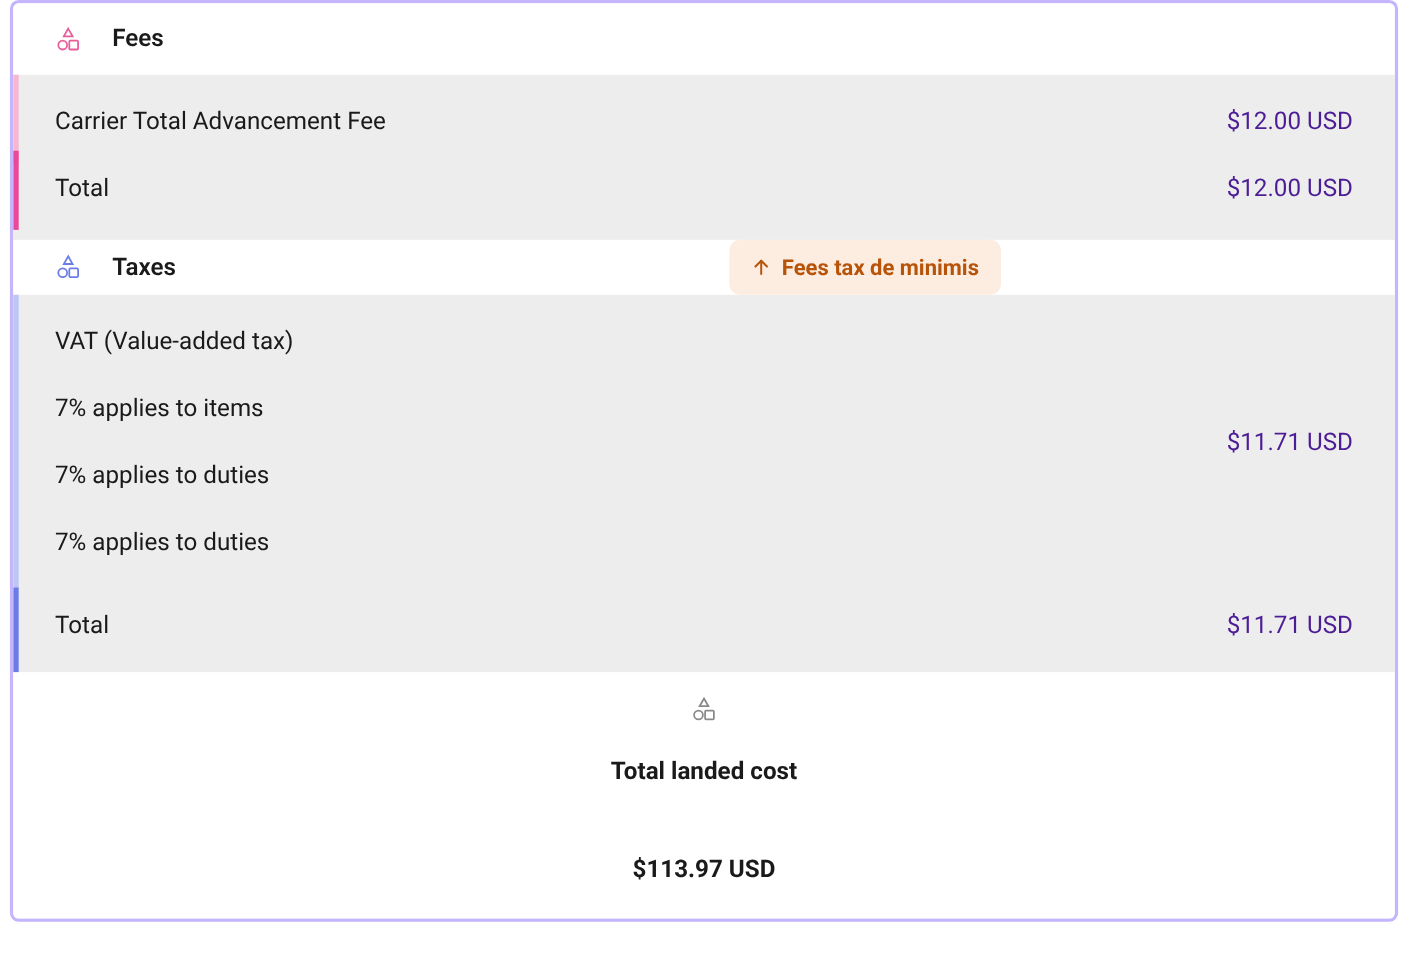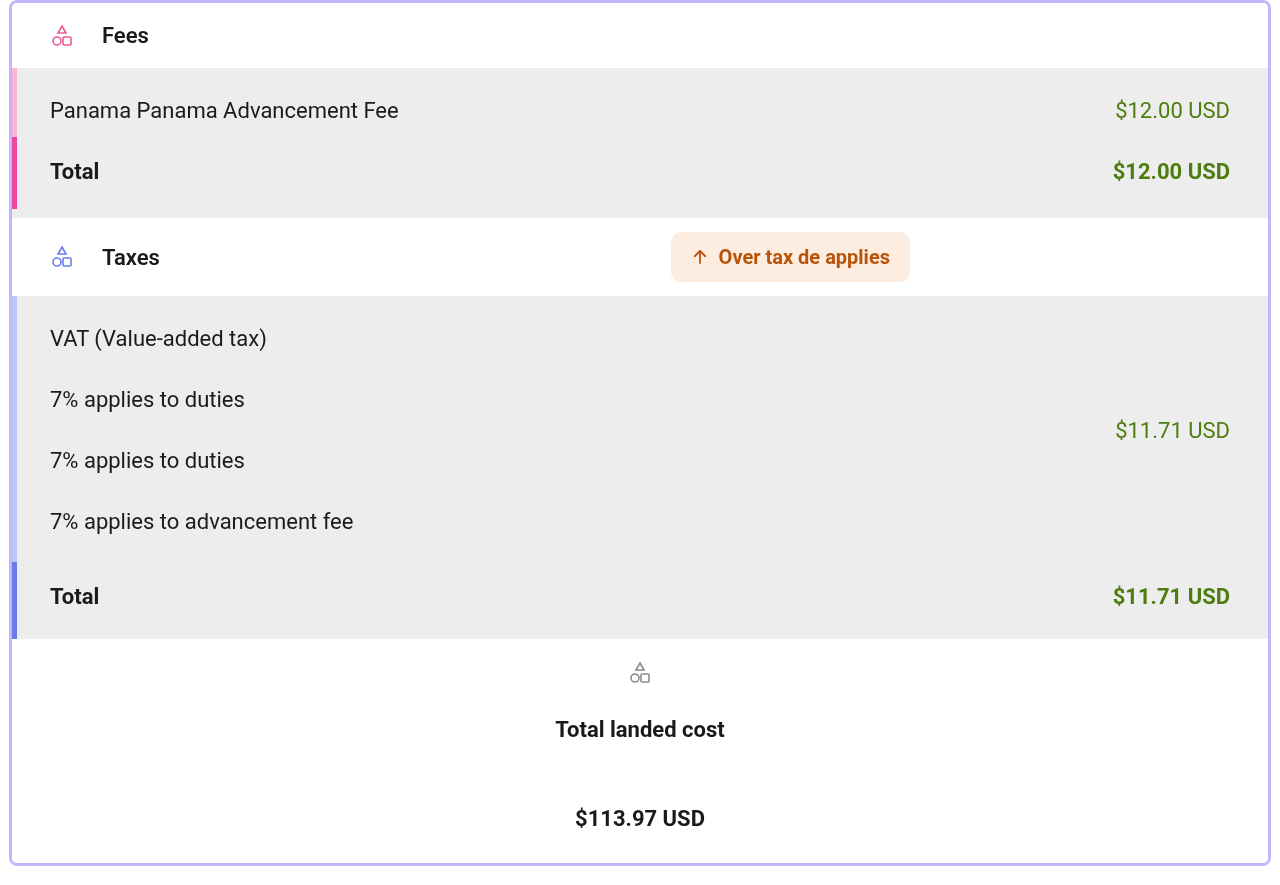--- a/index.html
+++ b/index.html
@@ -45,40 +45,40 @@
       bottom: 0;
       width: 5px;
     }
     .row {
       display: flex;
       justify-content: space-between;
       align-items: flex-start;
       padding: 26px 38px;
     }
     .row .label { font-weight: 400; color: #1a1a1a; }
-    .row .value { font-weight: 400; color: #4d7c0f; white-space: nowrap; }
+    .row .value { font-weight: 400; color: #4c1d95; white-space: nowrap; }
     .row.total .label,
-    .row.total .value { font-weight: 700; }
+    .row.total .value { font-weight: 400; }
     .details-col { display: flex; flex-direction: column; gap: 28px; }
     .badge {
       display: inline-flex;
       align-items: center;
       gap: 10px;
       background: #fdece0;
       color: #b8530a;
       font-weight: 700;
       font-size: 20px;
       border-radius: 10px;
       padding: 10px 20px;
     }
     .badge svg { width: 18px; height: 18px; }
     .taxes-header {
       display: flex;
       align-items: center;
-      padding: 14px 38px;
+      padding: 0 38px;
       background: #fff;
       gap: 28px;
     }
     .taxes-header .title { font-weight: 600; }
     .spacer { flex: 1; }
     .fees-block-line { padding: 26px 38px 10px 38px; }
     .fees-total-line { padding: 18px 38px 26px 38px; }
     .taxes-block .row.details { align-items: center; }
     .footer-row {
       display: flex;
@@ -112,21 +112,21 @@
         <rect x="13" y="13" width="8" height="8" rx="1"></rect>
       </svg>
     </span>
     <span class="title">Fees</span>
   </div>
 
   <div class="block" style="padding-bottom:4px;">
     <div style="position:relative;">
       <div class="accent pink-light" style="height:80px;"></div>
       <div class="row fees-block-line">
-        <span class="label">Panama Panama Advancement Fee</span>
+        <span class="label">Carrier Total Advancement Fee</span>
         <span class="value">$12.00 USD</span>
       </div>
     </div>
     <div style="position:relative;">
       <div class="accent pink-dark" style="height:72px;"></div>
       <div class="row total fees-total-line">
         <span class="label">Total</span>
         <span class="value">$12.00 USD</span>
       </div>
     </div>
@@ -140,33 +140,33 @@
         <rect x="13" y="13" width="8" height="8" rx="1"></rect>
       </svg>
     </span>
     <span class="title">Taxes</span>
     <span class="spacer"></span>
     <span class="badge" style="margin-right:320px;">
       <svg viewBox="0 0 24 24" fill="none" stroke="#b8530a" stroke-width="2.4" stroke-linecap="round" stroke-linejoin="round">
         <line x1="12" y1="20" x2="12" y2="4"></line>
         <polyline points="5,11 12,4 19,11"></polyline>
       </svg>
-      <span>Over tax de applies</span>
+      <span>Fees tax de minimis</span>
     </span>
   </div>
 
   <div class="block taxes-block">
     <div style="position:relative;">
       <div class="accent blue-light" style="height:100%;"></div>
       <div class="row details" style="padding-bottom:24px;">
         <div class="details-col">
           <span class="label">VAT (Value-added tax)</span>
+          <span class="label">7% applies to items</span>
           <span class="label">7% applies to duties</span>
           <span class="label">7% applies to duties</span>
-          <span class="label">7% applies to advancement fee</span>
         </div>
         <span class="value">$11.71 USD</span>
       </div>
     </div>
     <div style="position:relative;">
       <div class="accent blue-dark" style="height:100%;"></div>
       <div class="row total" style="padding-top:18px; padding-bottom:26px;">
         <span class="label">Total</span>
         <span class="value">$11.71 USD</span>
       </div>

